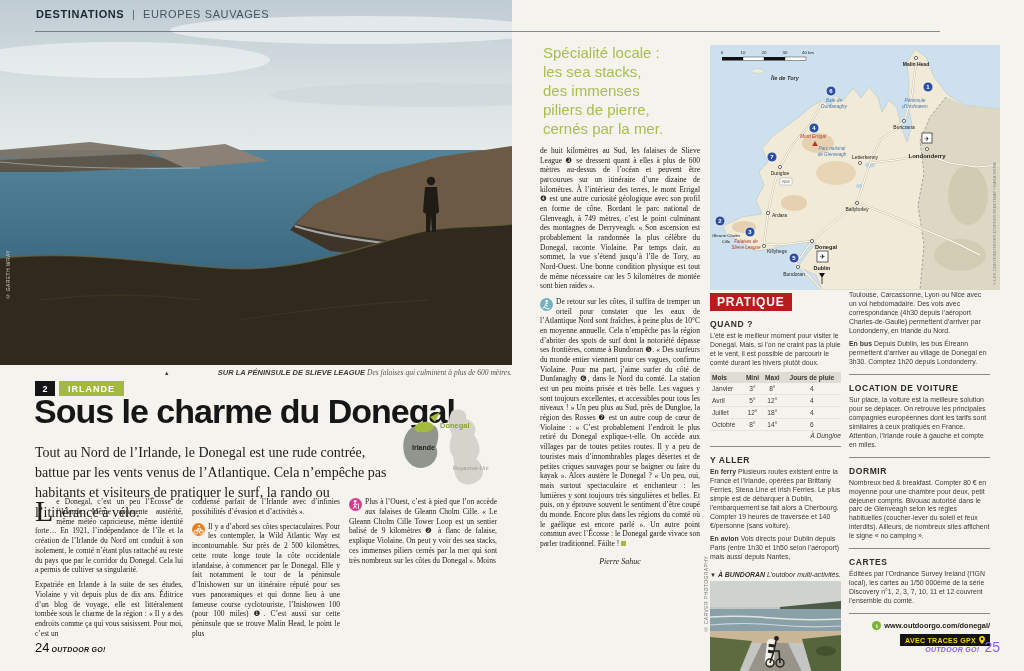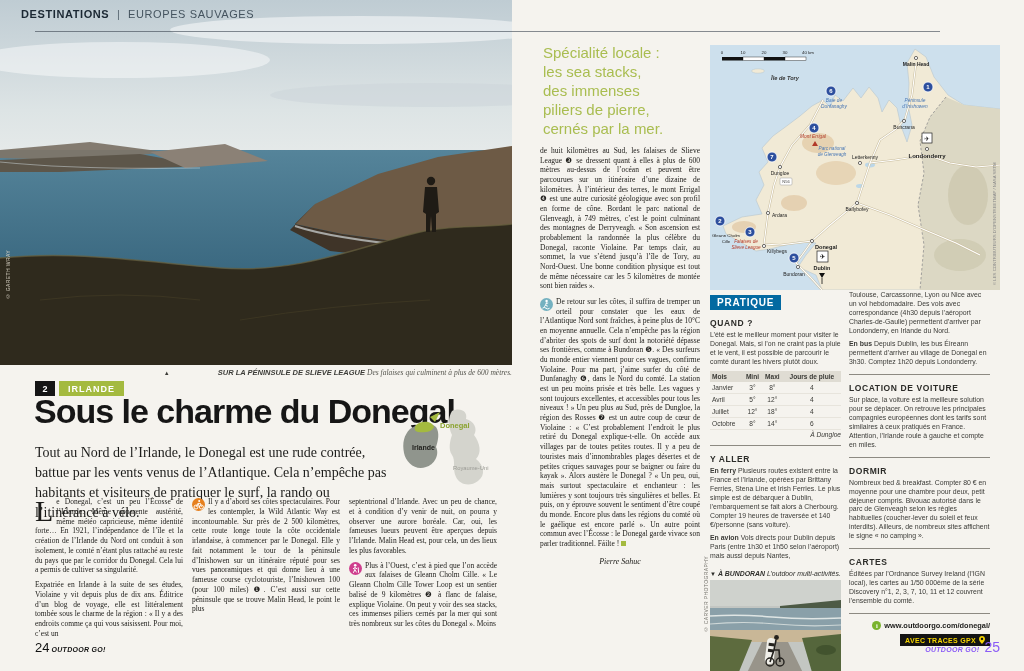--- a/index.html
+++ b/index.html
@@ -1,21 +1,21 @@
 <!DOCTYPE html>
 <html><head>
 <meta charset="utf-8">
 <style>
   html,body{margin:0;padding:0;}
   body{font-family:"Liberation Sans",sans-serif;background:#888;}
   .spread{position:relative;width:1024px;height:671px;background:#f5f3ee;overflow:hidden;}
   .abs{position:absolute;}
 
   
-  .header-bar{left:21px;top:8px;font-size:11px;letter-spacing:.6px;color:#22303c;z-index:5;}
+  .header-bar{left:36px;top:8px;font-size:11px;letter-spacing:.6px;color:#22303c;z-index:5;}
   .header-bar .sec{font-weight:bold;color:#1b2833;}
   .header-bar .sep{color:#5a6873;margin:0 4px;font-weight:300;}
   .header-bar .sub{color:#45545f;}
   .header-rule{left:35px;top:31px;width:905px;height:1px;background:#3a4550;opacity:.6;z-index:5;}
 
   
   .photo-main{left:0;top:0;width:512px;height:365px;}
   .vcred{writing-mode:vertical-rl;transform:rotate(180deg);font-size:5px;letter-spacing:.4px;}
   .credit-main{left:5px;top:250px;color:#d8d2c4;z-index:6;}
   .caption-main{left:150px;top:368px;width:362px;text-align:right;font-size:7.5px;color:#3c3c38;}
@@ -50,21 +50,21 @@
   .cont{left:540px;top:146px;width:160px;font-family:"Liberation Serif",serif;font-size:7.5px;line-height:1.29;color:#22211e;text-align:justify;}
   .cont p{margin:0 0 6px 0;}
   .endmark{display:inline-block;width:5px;height:5px;background:#a4ba3f;margin-left:2px;}
   .author{text-align:center;font-style:italic;font-size:8px;margin-top:8px;}
 
   
   .map{left:710px;top:45px;}
 
   
   .pratique-col{left:710px;top:292px;width:131px;color:#3a3a36;}
-  .p-badge{display:inline-block;background:#0369a1;color:#fff;font-size:10px;font-weight:bold;letter-spacing:.8px;padding:2px 7px;}
+  .p-badge{display:inline-block;background:#b91c1c;color:#fff;font-size:12px;font-weight:bold;letter-spacing:.8px;padding:2px 7px;}
   .p-head{font-size:8.5px;font-weight:bold;letter-spacing:.6px;color:#2c2c29;margin:8px 0 3px 0;}
   .p-text{font-size:6.9px;line-height:1.3;margin:0 0 4px 0;}
   .p-text .lead{font-weight:bold;}
   .p-rule{height:1px;background:#8d8a82;margin:7px 0;}
   table.meteo{width:100%;border-collapse:collapse;margin:3px 0 1px 0;font-size:6.6px;}
   table.meteo th{background:#dfdcd3;font-weight:bold;padding:2px 1px;text-align:center;}
   table.meteo th:first-child{text-align:left;padding-left:2px;}
   table.meteo td{padding:2px 1px;text-align:center;border-bottom:1px solid #e7e4dc;}
   table.meteo td:first-child{text-align:left;padding-left:2px;}
   .tnote{font-size:6.6px;font-style:italic;text-align:right;margin:1px 0 0 0;}
@@ -151,36 +151,36 @@
     <text x="22" y="45" font-size="7" font-weight="bold" fill="#22221f">Irlande</text>
     <text x="63" y="65" font-size="5.8" fill="#9b9b95">Royaume-Uni</text>
   </svg>
 
   <div class="abs body-cols">
     <div class="col">
       <p><span class="dropcap">L</span><span>e Donegal, c’est un peu l’Écosse de l’Irlande. Même apparente austérité, même météo capricieuse, même identité forte… En 1921, l’indépendance de l’île et la création de l’Irlande du Nord ont conduit à son isolement, le comté n’étant plus rattaché au reste du pays que par le corridor du Donegal. Cela lui a permis de cultiver sa singularité.</span></p>
       <p>Expatriée en Irlande à la suite de ses études, Violaine y vit depuis plus de dix ans. Éditrice d’un blog de voyage, elle est littéralement tombée sous le charme de la région : « Il y a des endroits comme ça qui vous saisissent. Pour moi, c’est un</p>
     </div>
     <div class="col">
+      <p>condensé parfait de l’Irlande avec d’infinies possibilités d’évasion et d’activités ».</p>
       <p>
         <span class="picon pic-orange">
           <svg width="11" height="11" viewBox="0 0 11 11">
               <g stroke="#fff" stroke-width=".9" fill="none">
                 <circle cx="3" cy="8" r="2"></circle>
                 <circle cx="8.4" cy="8" r="2"></circle>
                 <path d="M3,8 L5,4.4 L7.4,4.4 L8.4,8 M5,4.4 L6.4,8"></path>
               </g>
               <circle cx="6.2" cy="2" r="1" fill="#fff"></circle>
             </svg>
         </span>
         <span>Il y a d’abord ses côtes spectaculaires. Pour les contempler, la Wild Atlantic Way est incontournable. Sur près de 2 500 kilomètres, cette route longe toute la côte occidentale irlandaise, à commencer par le Donegal. Elle y fait notamment le tour de la péninsule d’Inishowen sur un itinéraire réputé pour ses vues panoramiques et qui donne lieu à une fameuse course cyclotouriste, l’Inishowen 100 (pour 100 miles) ❶. C’est aussi sur cette péninsule que se trouve Malin Head, le point le plus</span>
       </p>
     </div>
     <div class="col">
-      <p>septentrional d’Irlande. Avec un peu de chance, et à condition d’y venir de nuit, on pourra y observer une aurore boréale. Car, oui, les fameuses lueurs peuvent être aperçues depuis l’Irlande. Malin Head est, pour cela, un des lieux les plus favorables.</p>
       <p>
         <span class="picon pic-pink">
           <svg width="11" height="11" viewBox="0 0 11 11">
               <circle cx="5.2" cy="2.2" r="1.3" fill="#fff"></circle>
               <g stroke="#fff" stroke-width="1" fill="none">
                 <path d="M5.2,3.6 L4.8,6.6 M4.8,6.6 L3.4,9.8 M4.8,6.6 L6.6,9.4 M4.6,4.6 L3,6 M5.4,4.8 L7,5.8"></path>
                 <path d="M8.2,4.4 L8.6,9.8"></path>
               </g>
             </svg>
         </span>

